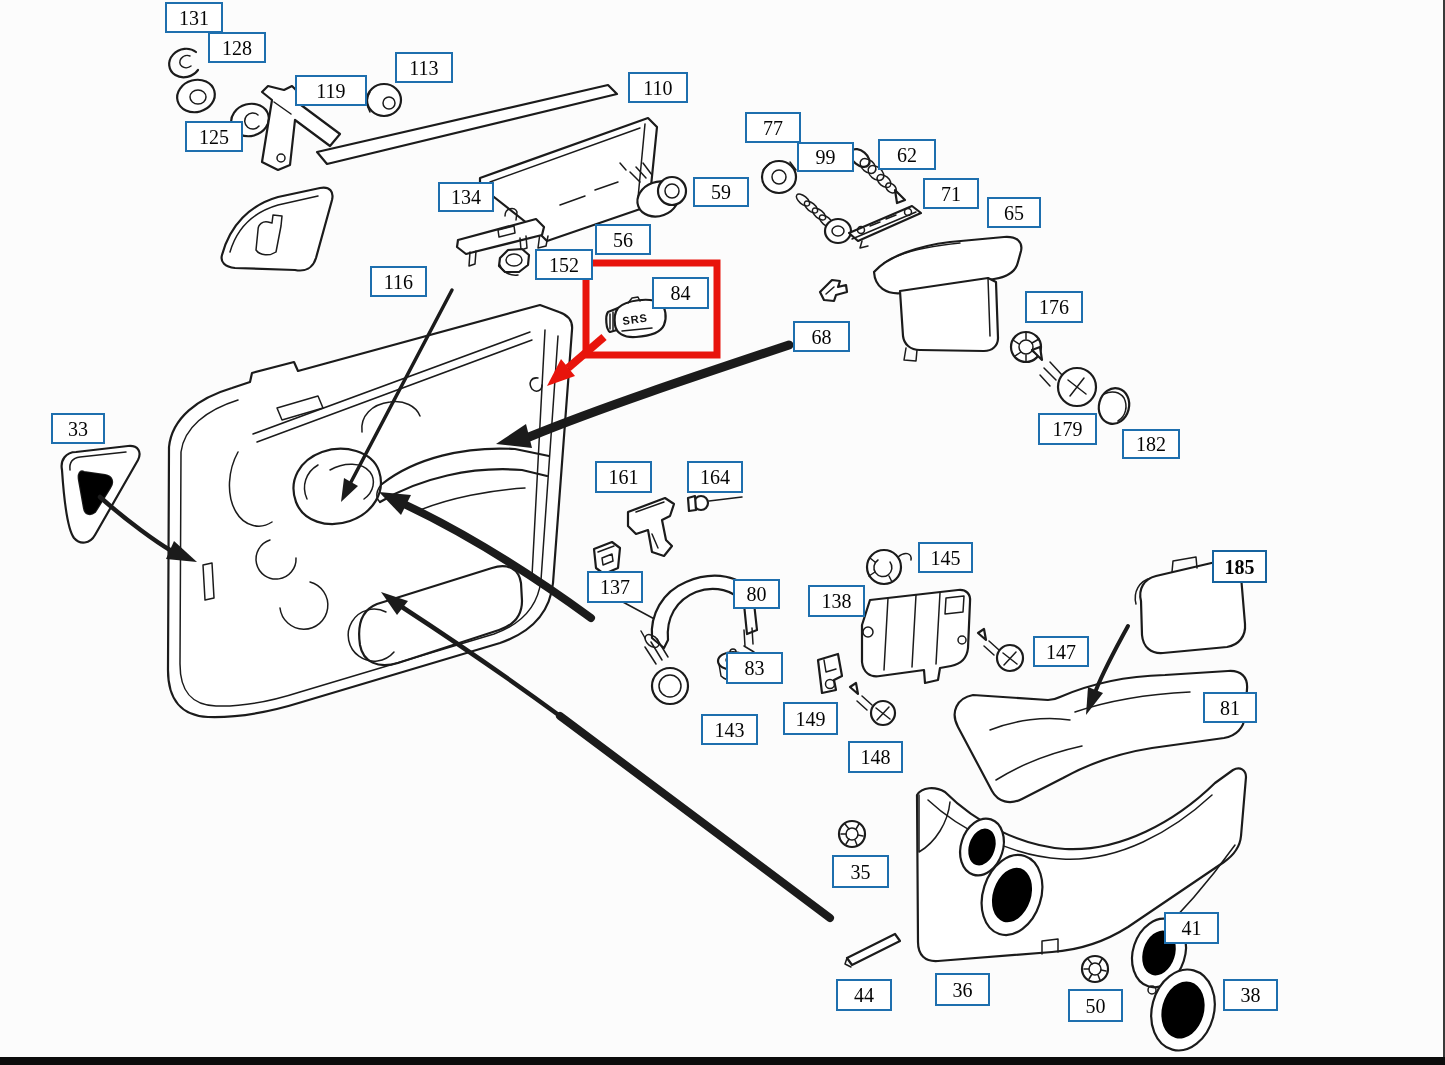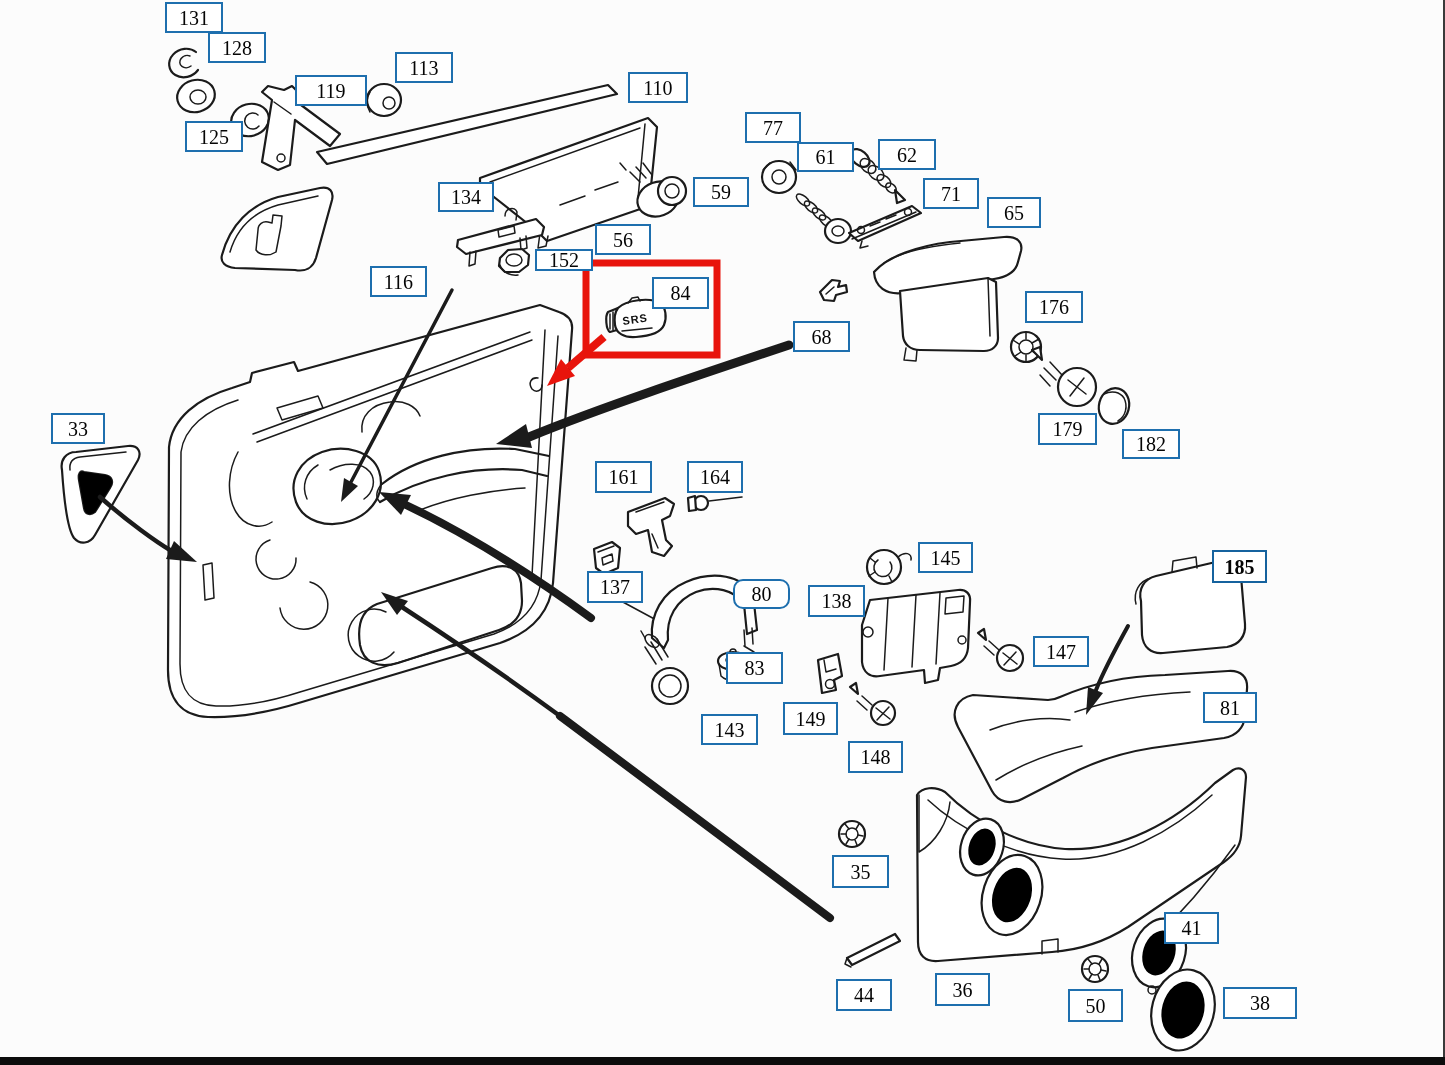--- a/index.html
+++ b/index.html
@@ -340,50 +340,50 @@
 
   <div id="part-labels">
       <div class="plabel" style="left: 165px; top: 2px; width: 58px; height: 31px;">131</div>
       <div class="plabel" style="left: 208px; top: 32px; width: 58px; height: 31px;">128</div>
       <div class="plabel" style="left: 395px; top: 52px; width: 58px; height: 31px;">113</div>
       <div class="plabel" style="left: 628px; top: 72px; width: 60px; height: 31px;">110</div>
       <div class="plabel" style="left: 295px; top: 75px; width: 72px; height: 31px;">119</div>
       <div class="plabel" style="left: 745px; top: 112px; width: 56px; height: 31px;">77</div>
       <div class="plabel" style="left: 185px; top: 121px; width: 58px; height: 31px;">125</div>
       <div class="plabel" style="left: 878px; top: 139px; width: 58px; height: 31px;">62</div>
-      <div class="plabel" style="left: 797px; top: 142px; width: 57px; height: 30px;">61</div>
+      <div class="plabel" style="left: 797px; top: 142px; width: 57px; height: 30px;">99</div>
       <div class="plabel" style="left: 693px; top: 177px; width: 56px; height: 30px;">59</div>
       <div class="plabel" style="left: 923px; top: 178px; width: 56px; height: 31px;">71</div>
       <div class="plabel" style="left: 987px; top: 197px; width: 54px; height: 31px;">65</div>
       <div class="plabel" style="left: 438px; top: 182px; width: 56px; height: 30px;">134</div>
       <div class="plabel" style="left: 595px; top: 224px; width: 56px; height: 31px;">56</div>
-      <div class="plabel" style="left: 535px; top: 249px; width: 58px; height: 22px;">152</div>
+      <div class="plabel" style="left: 535px; top: 249px; width: 58px; height: 31px;">152</div>
       <div class="plabel" style="left: 370px; top: 266px; width: 57px; height: 31px;">116</div>
       <div class="plabel" style="left: 652px; top: 277px; width: 57px; height: 32px;">84</div>
       <div class="plabel" style="left: 1025px; top: 291px; width: 58px; height: 32px;">176</div>
       <div class="plabel" style="left: 793px; top: 321px; width: 57px; height: 31px;">68</div>
       <div class="plabel" style="left: 1038px; top: 413px; width: 59px; height: 32px;">179</div>
       <div class="plabel" style="left: 51px; top: 413px; width: 54px; height: 31px;">33</div>
       <div class="plabel" style="left: 1122px; top: 429px; width: 58px; height: 30px;">182</div>
       <div class="plabel" style="left: 595px; top: 461px; width: 57px; height: 32px;">161</div>
       <div class="plabel" style="left: 687px; top: 461px; width: 56px; height: 32px;">164</div>
       <div class="plabel" style="left: 918px; top: 542px; width: 55px; height: 31px;">145</div>
       <div class="plabel bold" style="left: 1212px; top: 550px; width: 55px; height: 33px;">185</div>
       <div class="plabel" style="left: 587px; top: 571px; width: 56px; height: 32px;">137</div>
-      <div class="plabel" style="left: 733px; top: 579px; width: 57px; height: 30px; border-radius: 10px;">80</div>
+      <div class="plabel" style="left: 733px; top: 579px; width: 47px; height: 30px;">80</div>
       <div class="plabel" style="left: 808px; top: 585px; width: 57px; height: 32px;">138</div>
       <div class="plabel" style="left: 1033px; top: 636px; width: 56px; height: 31px;">147</div>
       <div class="plabel" style="left: 726px; top: 652px; width: 57px; height: 32px;">83</div>
       <div class="plabel" style="left: 1203px; top: 692px; width: 54px; height: 31px;">81</div>
       <div class="plabel" style="left: 783px; top: 702px; width: 55px; height: 33px;">149</div>
       <div class="plabel" style="left: 666px; top: 714px; width: 57px; height: 31px; margin-left: 35px;">143</div>
       <div class="plabel" style="left: 848px; top: 741px; width: 55px; height: 32px;">148</div>
       <div class="plabel" style="left: 832px; top: 855px; width: 57px; height: 33px;">35</div>
       <div class="plabel" style="left: 1164px; top: 912px; width: 55px; height: 32px;">41</div>
       <div class="plabel" style="left: 836px; top: 979px; width: 56px; height: 32px;">44</div>
       <div class="plabel" style="left: 935px; top: 973px; width: 55px; height: 33px;">36</div>
-      <div class="plabel" style="left: 1223px; top: 979px; width: 74px; height: 32px; margin-top: 8px;">38</div>
+      <div class="plabel" style="left: 1223px; top: 979px; width: 55px; height: 32px;">38</div>
       <div class="plabel" style="left: 1068px; top: 989px; width: 55px; height: 33px;">50</div>
     </div>
 
   <div class="edge-right"></div>
   <div class="edge-bottom"></div>
 </div>
 
 </body></html>

